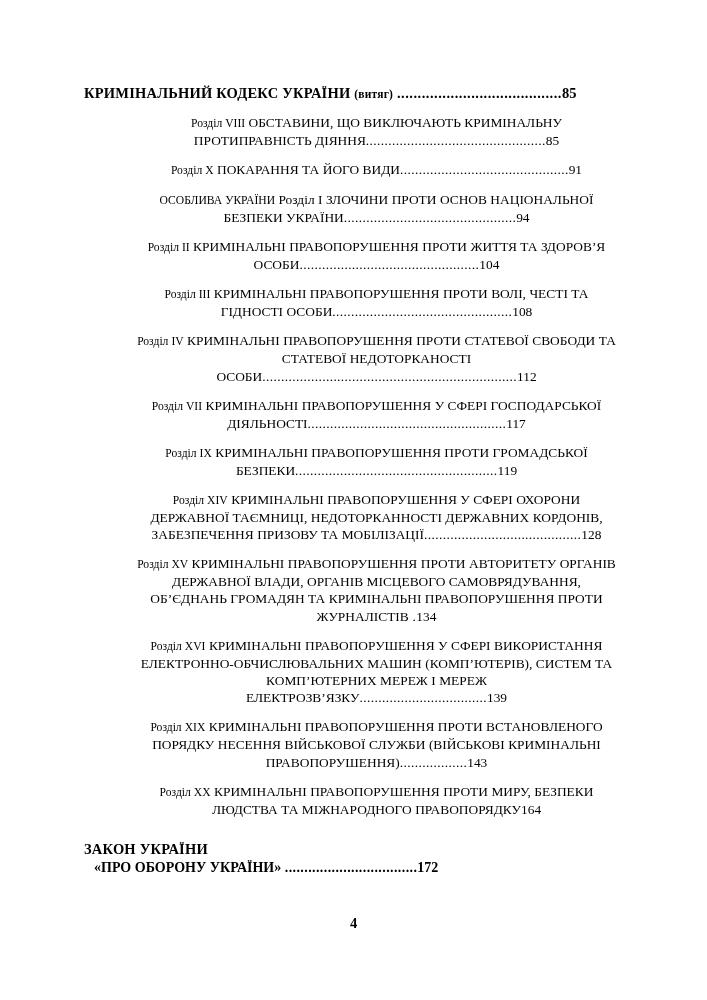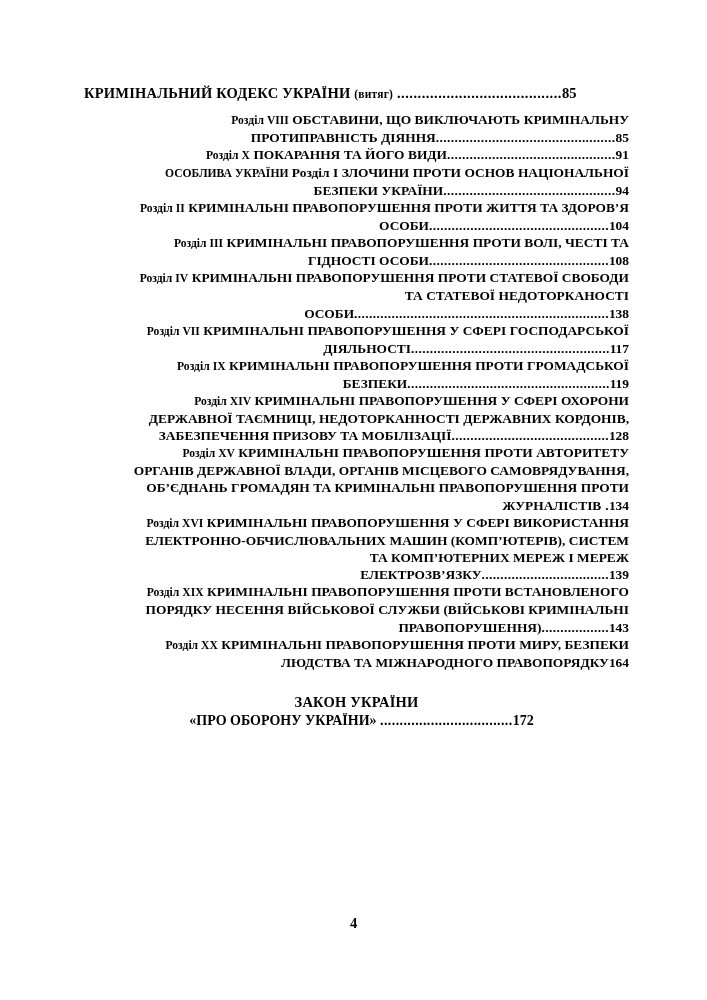--- a/index.html
+++ b/index.html
@@ -46,38 +46,36 @@
     letter-spacing: 0.5px;
   }
   
   .entries {
     margin-left: 40px;
     width: 505px;
   }
   .entry {
     font-size: 13.4px;
     line-height: 1.285;
-    margin: 0;
-    text-align: right;
+    margin: 12px;
+    text-align: center;
     word-spacing: 0.1px;
-    font-weight: bold;
   }
   .entry .lead {
     font-size: 11.6px;
   }
   .dots {
     letter-spacing: 0.4px;
   }
   .pg {
     font-variant-numeric: lining-nums;
   }
   
   .law-block {
     margin-top: 22px;
-    text-align: center;
   }
   .law-title {
     font-size: 14.5px;
     font-weight: bold;
     letter-spacing: 0.2px;
     line-height: 1.3;
   }
   .law-sub {
     font-size: 14px;
     font-weight: bold;
@@ -123,21 +121,21 @@
 
       <p class="entry">
         <span class="lead">Розділ II</span><span> КРИМІНАЛЬНІ ПРАВОПОРУШЕННЯ ПРОТИ ЖИТТЯ ТА ЗДОРОВ’Я ОСОБИ</span><span class="dots">................................................</span><span class="pg">104</span>
       </p>
 
       <p class="entry">
         <span class="lead">Розділ III</span><span> КРИМІНАЛЬНІ ПРАВОПОРУШЕННЯ ПРОТИ ВОЛІ, ЧЕСТІ ТА ГІДНОСТІ ОСОБИ</span><span class="dots">................................................</span><span class="pg">108</span>
       </p>
 
       <p class="entry">
-        <span class="lead">Розділ IV</span><span> КРИМІНАЛЬНІ ПРАВОПОРУШЕННЯ ПРОТИ СТАТЕВОЇ СВОБОДИ ТА СТАТЕВОЇ НЕДОТОРКАНОСТІ ОСОБИ</span><span class="dots">....................................................................</span><span class="pg">138</span>
+        <span class="lead">Розділ IV</span><span> КРИМІНАЛЬНІ ПРАВОПОРУШЕННЯ ПРОТИ СТАТЕВОЇ СВОБОДИ ТА СТАТЕВОЇ НЕДОТОРКАНОСТІ ОСОБИ</span><span class="dots">....................................................................</span><span class="pg">112</span>
       </p>
 
 
       <p class="entry">
         <span class="lead">Розділ VII</span><span> КРИМІНАЛЬНІ ПРАВОПОРУШЕННЯ У СФЕРІ ГОСПОДАРСЬКОЇ ДІЯЛЬНОСТІ</span><span class="dots">.....................................................</span><span class="pg">117</span>
       </p>
 
       <p class="entry">
         <span class="lead">Розділ IX</span><span> КРИМІНАЛЬНІ ПРАВОПОРУШЕННЯ ПРОТИ ГРОМАДСЬКОЇ БЕЗПЕКИ</span><span class="dots">......................................................</span><span class="pg">119</span>
       </p>

